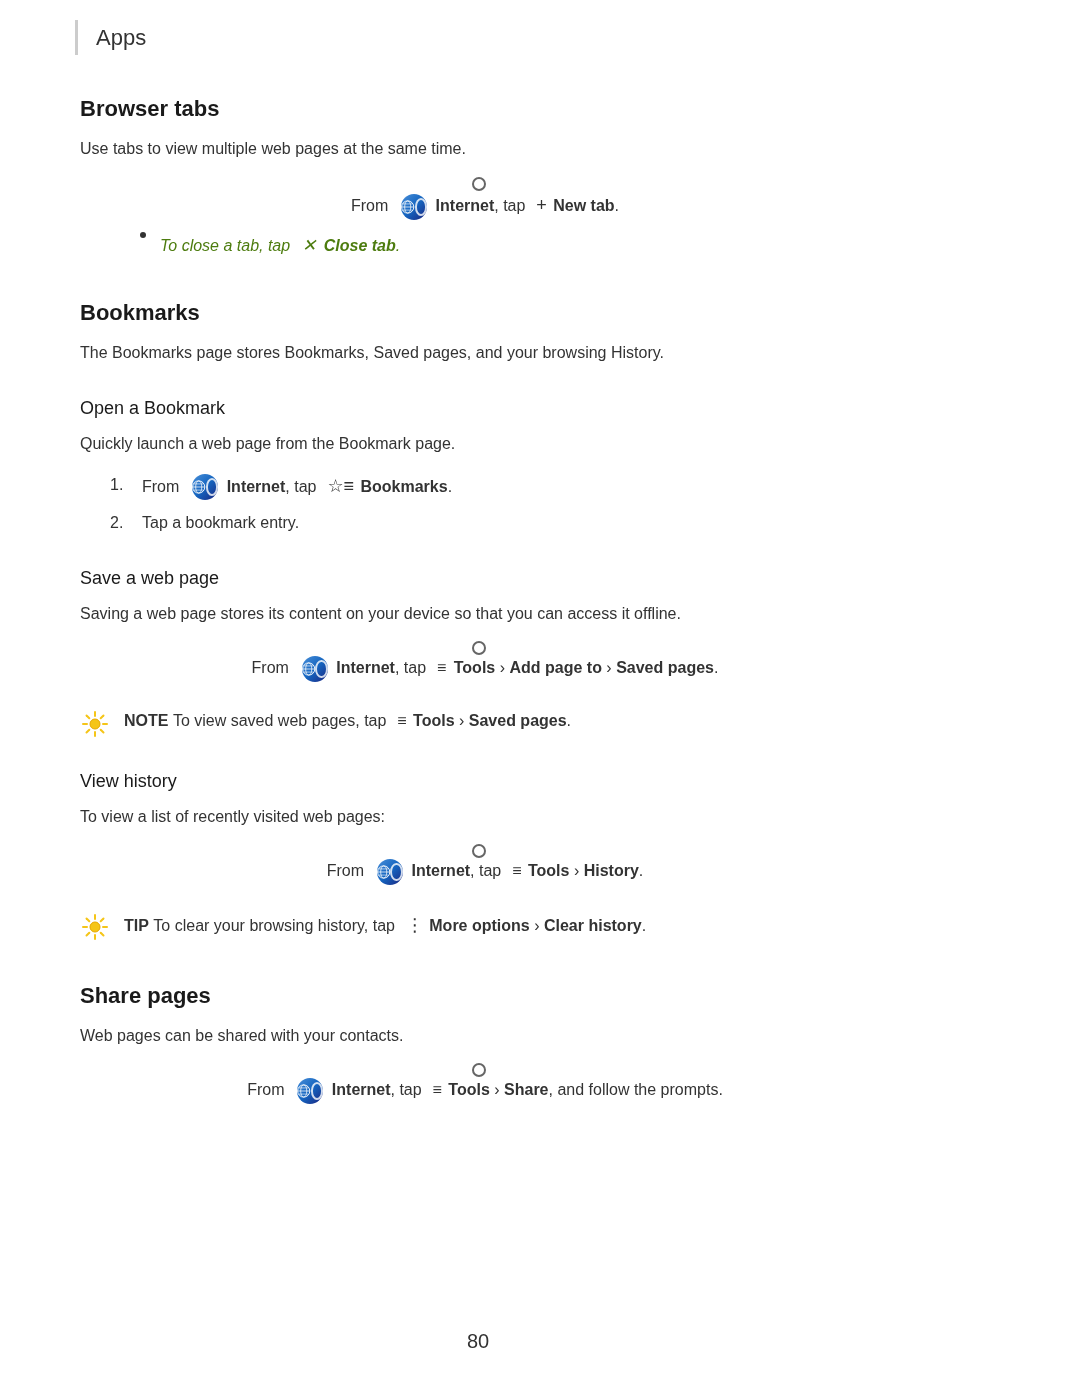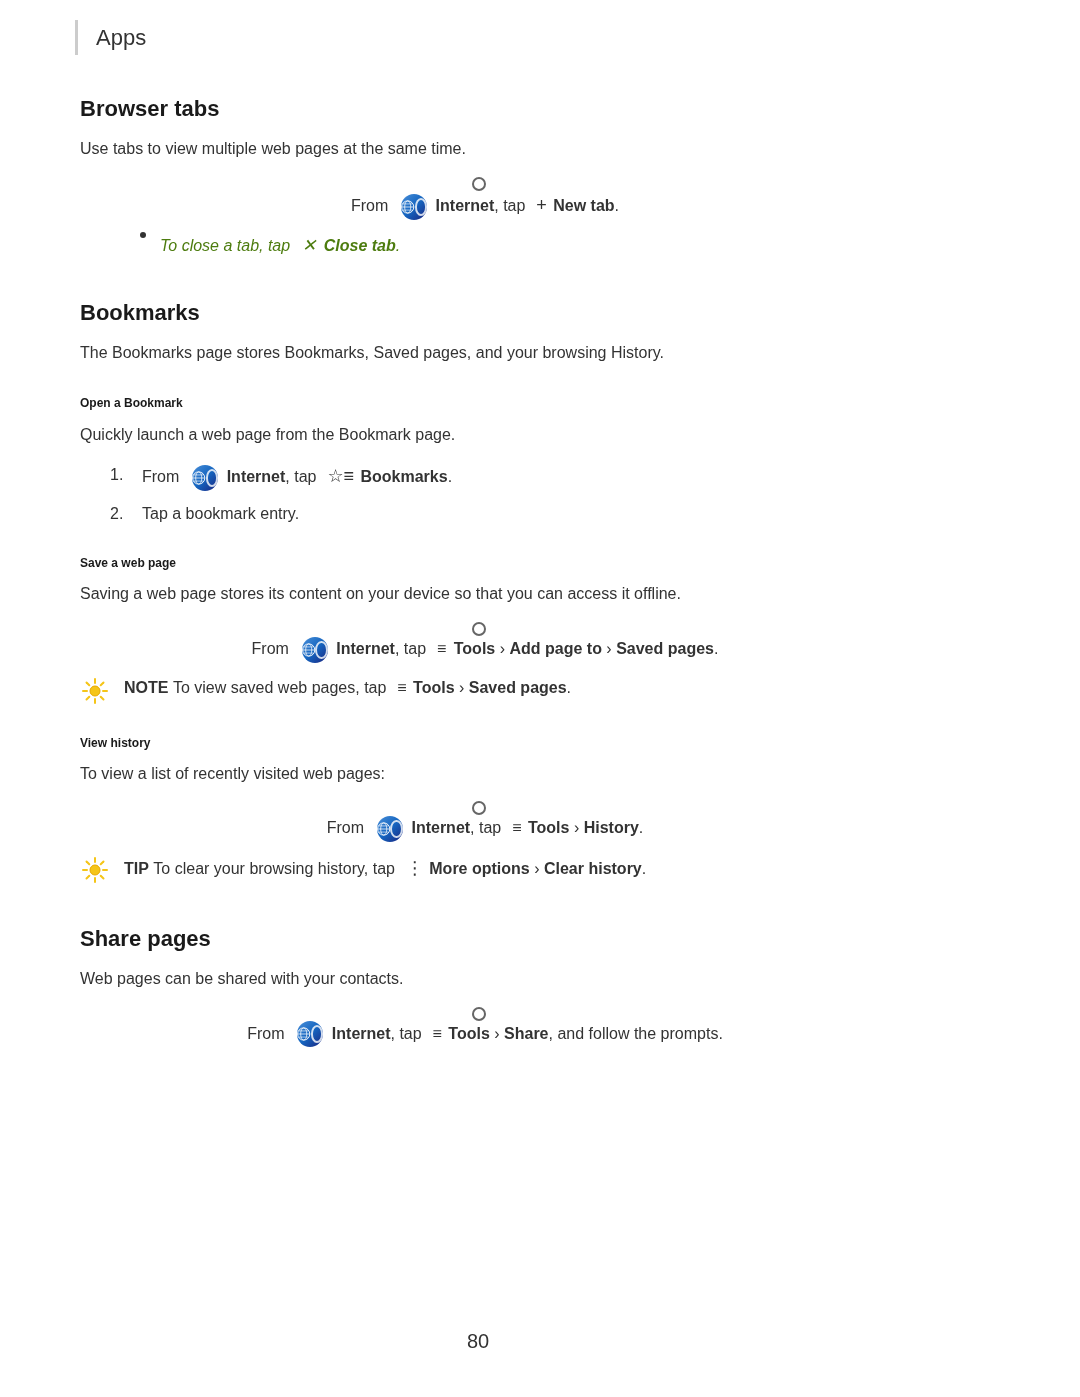--- a/index.html
+++ b/index.html
@@ -38,22 +38,22 @@
 
     .section-title-bold {
       font-size: 22px;
       font-weight: 700;
       color: #1a1a1a;
       margin-bottom: 10px;
       margin-top: 36px;
     }
 
     .section-title-normal {
-      font-size: 12px;
-      font-weight: 700;
+      font-size: 18px;
+      font-weight: 400;
       color: #1a1a1a;
       margin-bottom: 8px;
       margin-top: 28px;
     }
 
     .body-text {
       font-size: 16px;
       color: #333333;
       margin-bottom: 14px;
       line-height: 1.65;
@@ -135,21 +135,21 @@
     }
 
     .bold-text {
       font-weight: 700;
       font-size: 16px;
     }
 
     .note-row {
       display: flex;
       align-items: flex-start;
-      margin: 12px 0 14px 0px;
+      margin: 26px 0 14px 0px;
       font-size: 16px;
       color: #333333;
       gap: 14px;
     }
 
     .note-icon {
       display: inline-flex;
       align-items: center;
       justify-content: center;
       width: 30px;

